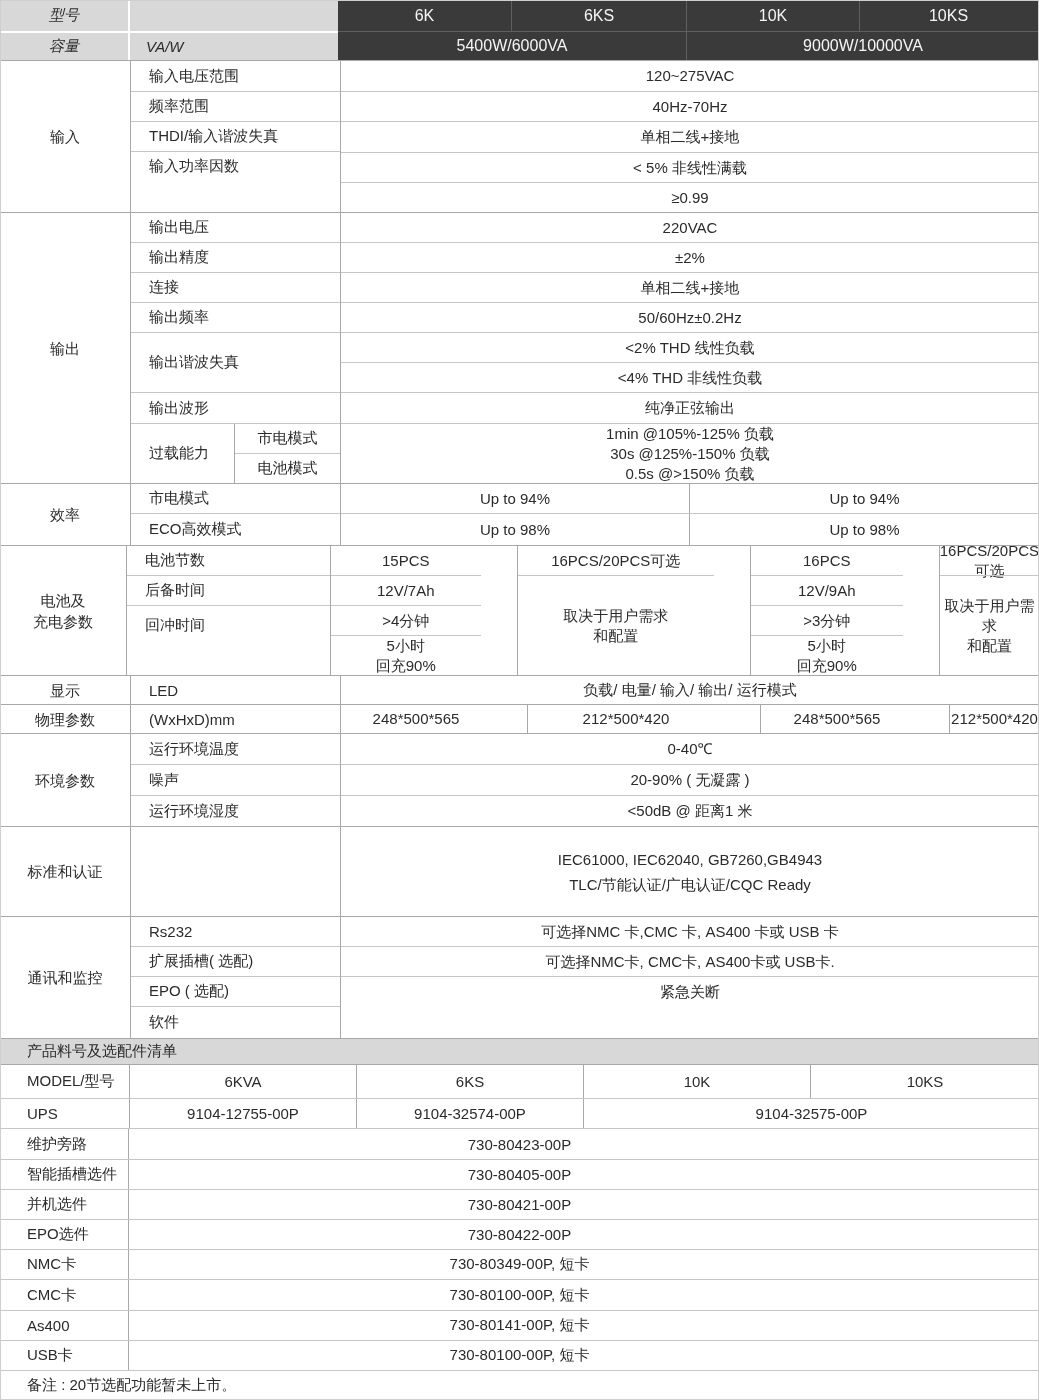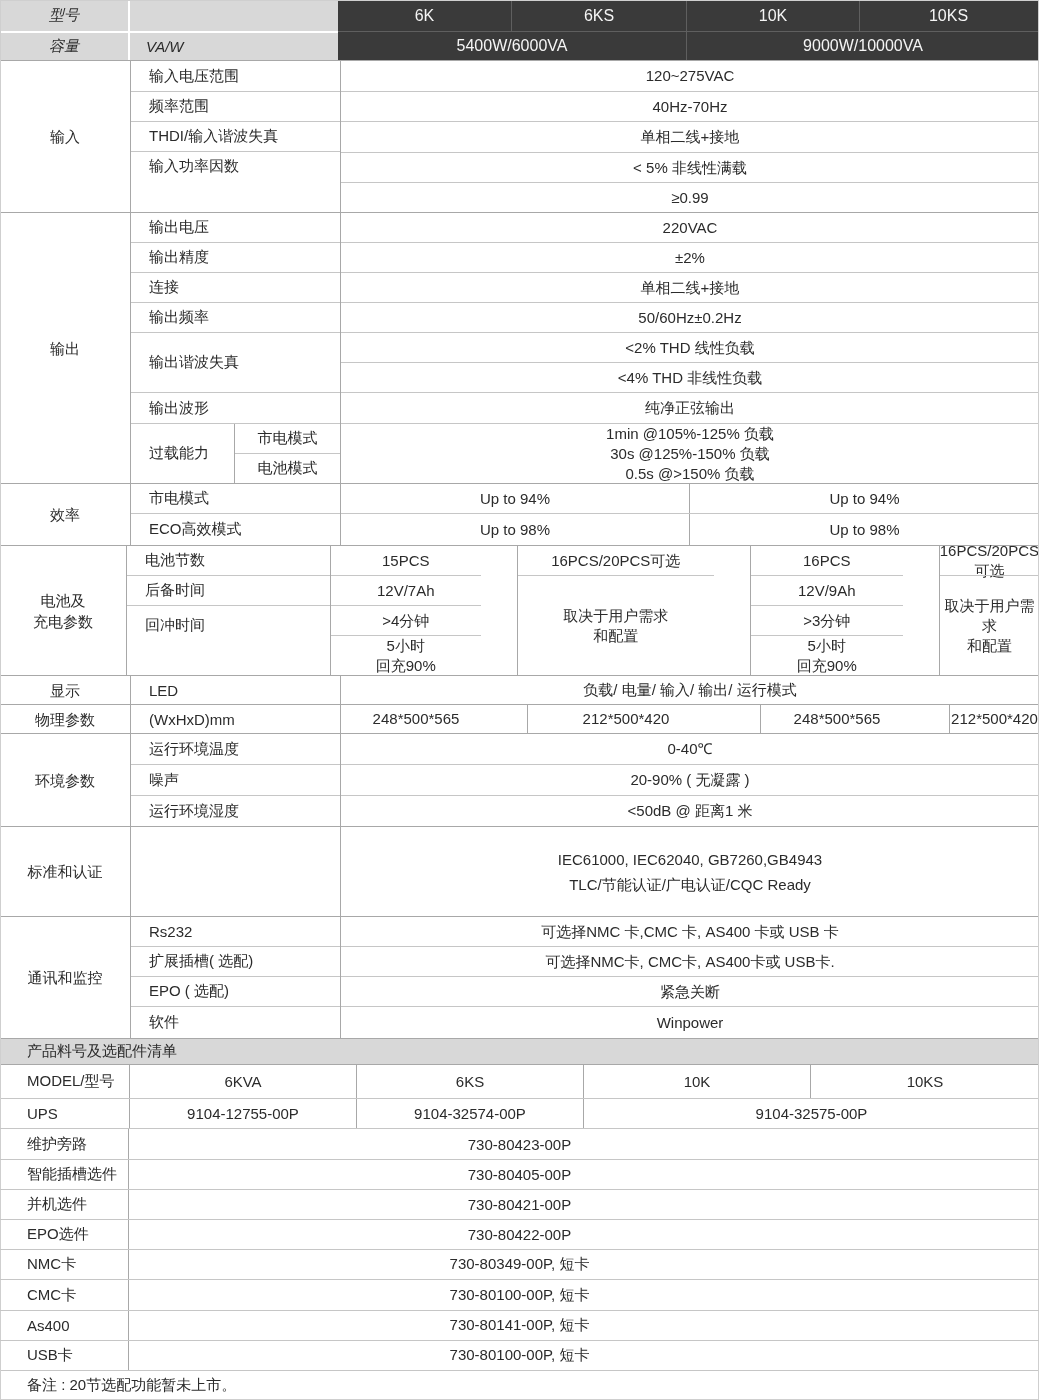--- a/index.html
+++ b/index.html
@@ -270,21 +270,20 @@
     <div class="specs">
       <div class="spec" style="height:29px">Rs232</div>
       <div class="spec" style="height:30px">扩展插槽( 选配)</div>
       <div class="spec" style="height:30px">EPO ( 选配)</div>
       <div class="spec" style="height:32px">软件</div>
     </div>
     <div class="vals">
       <div class="vrow" style="height:29px">可选择NMC 卡,CMC 卡, AS400 卡或 USB 卡</div>
       <div class="vrow" style="height:30px">可选择NMC卡, CMC卡, AS400卡或 USB卡.</div>
       <div class="vrow" style="height:30px">紧急关断</div>
-      <div class="vrow" style="height:32px">Winpower</div>
     </div>
   </div>
 
   <div class="bar">产品料号及选配件清单</div>
 
   <div class="pcells" style="height:34px;border-top:1px solid var(--sl)">
     <div class="pcell pw0">MODEL/型号</div>
     <div class="pcell pw">6KVA</div>
     <div class="pcell pw">6KS</div>
     <div class="pcell pw">10K</div>

